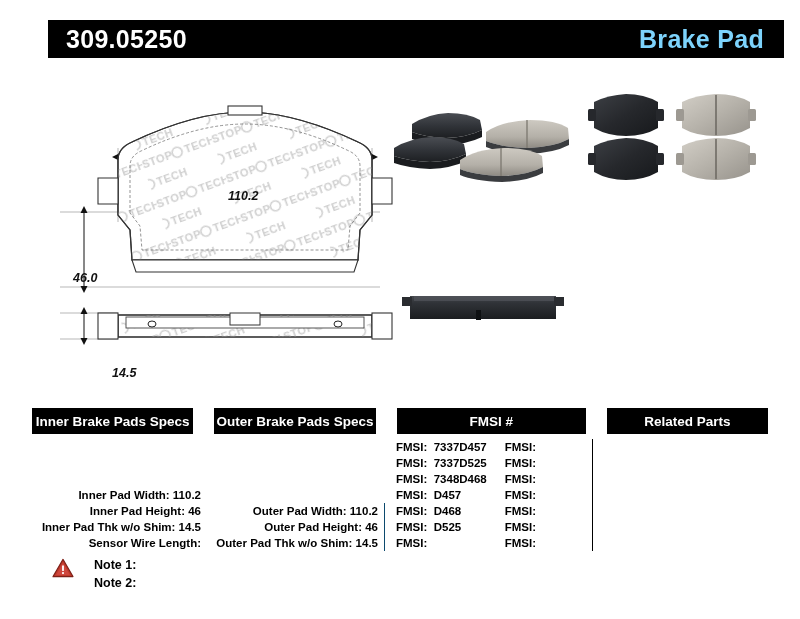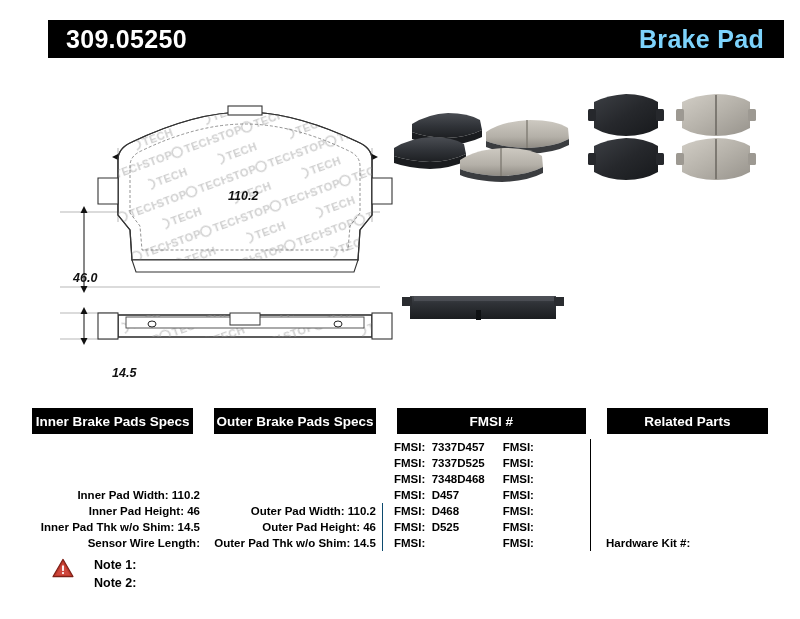--- a/index.html
+++ b/index.html
@@ -379,23 +379,20 @@
           <div class="fmsi-row">FMSI:</div>
           <div class="fmsi-row">FMSI:</div>
           <div class="fmsi-row">FMSI:</div>
           <div class="fmsi-row">FMSI:</div>
           <div class="fmsi-row">FMSI:</div>
           <div class="fmsi-row">FMSI:</div>
         </div>
       </div>
     </div>
 
-    <div class="td td-rel">
-      <div>Hardware Kit #:</div>
-    </div>
   </div>
 </div>
 
 <div class="notes">
   <svg class="warn-icon" viewBox="0 0 24 22">
     <path d="M 12 1.5 L 23 20.5 L 1 20.5 Z" fill="#c0392b" stroke="#7d2018" stroke-width="1.2" stroke-linejoin="round"></path>
     <path d="M 12 5.5 L 19.6 18.6 L 4.4 18.6 Z" fill="#d9534f" opacity="0.55"></path>
     <rect x="11" y="8" width="2" height="6.4" rx="1" fill="#ffffff"></rect>
     <circle cx="12" cy="16.6" r="1.2" fill="#ffffff"></circle>
   </svg>

